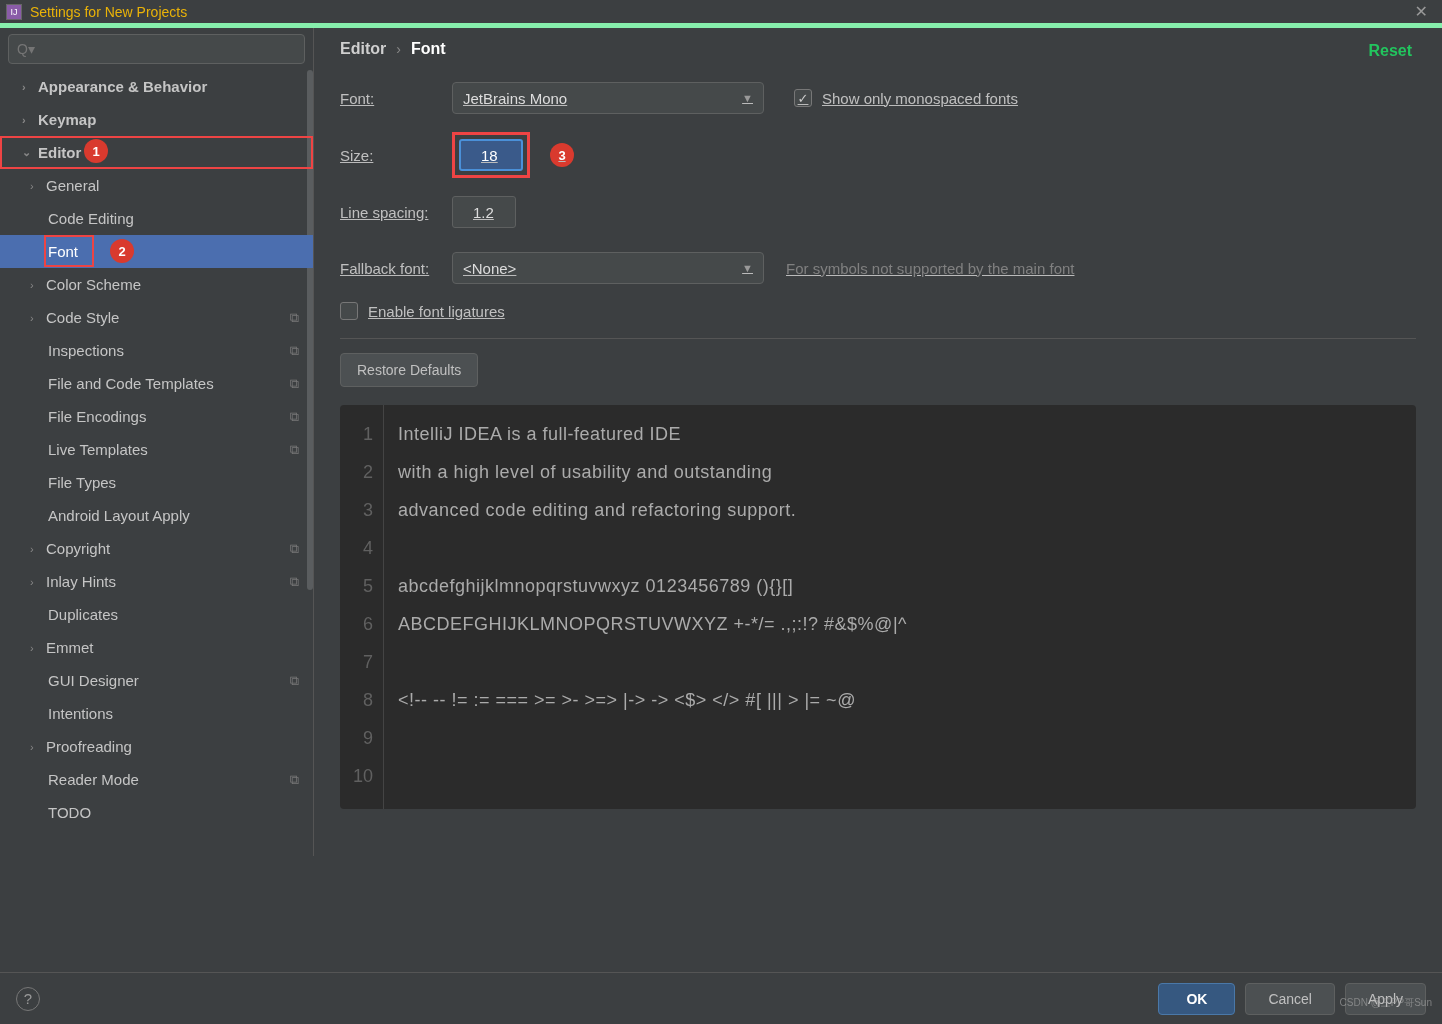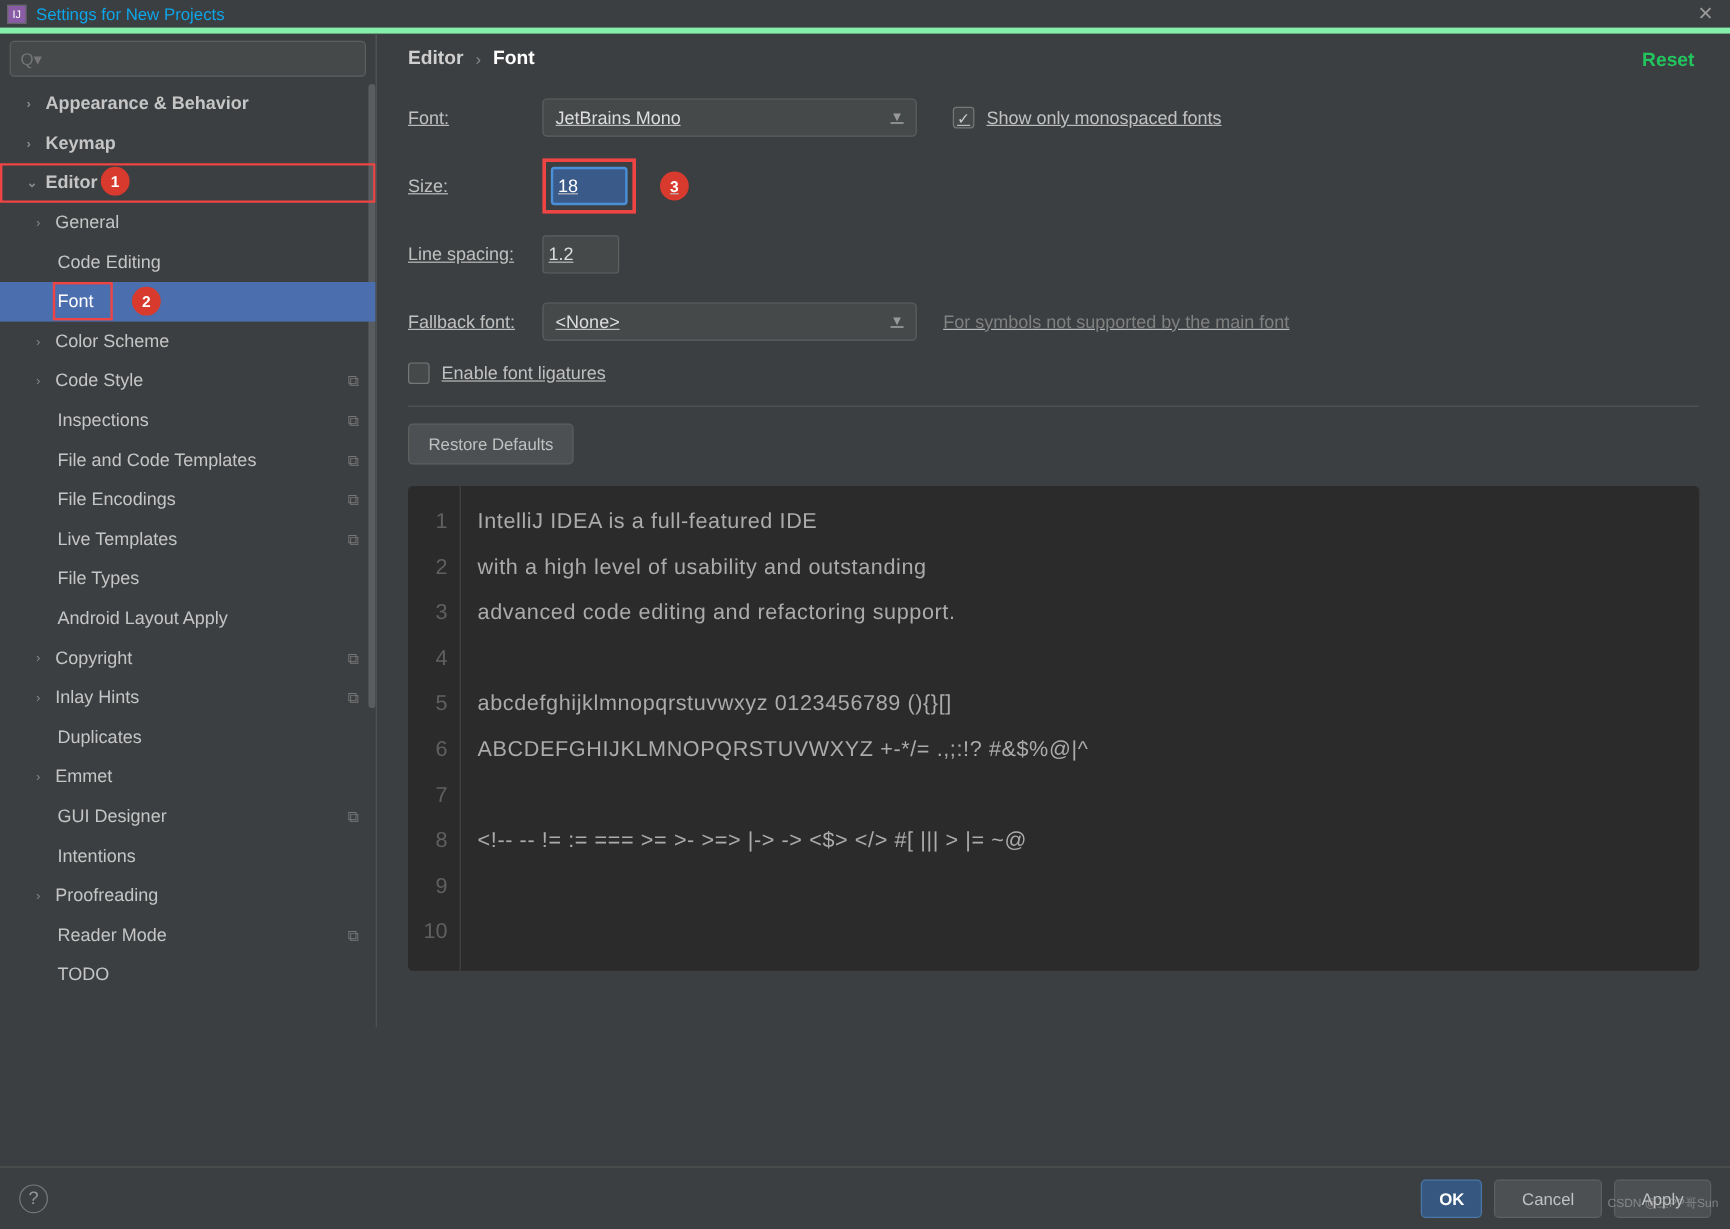--- a/index.html
+++ b/index.html
@@ -1,20 +1,20 @@
 <!DOCTYPE html>
 <html><head>
   <meta charset="utf-8">
   <style>
     * { margin: 0; padding: 0; box-sizing: border-box; font-family: "Segoe UI", Arial, sans-serif; }
     body { background: #3c3f41; color: #bbbbbb; width: 1442px; height: 1024px; overflow: hidden; position: relative; }
     
     .titlebar { height: 28px; display: flex; align-items: center; padding-left: 6px; border-bottom: 5px solid #86efac; }
     .titlebar .app-icon { width: 16px; height: 16px; background: #8a5ca8; margin-right: 8px; display: inline-flex; align-items: center; justify-content: center; font-size: 9px; color: #fff; border: 1px solid #666; }
-    .titlebar .title { color: #0ea5e9; font-size: 14px; }
+    .titlebar .title { color: #eab308; font-size: 14px; }
     .titlebar .close-icon { margin-left: auto; margin-right: 14px; color: #999; font-size: 16px; cursor: pointer; }
     
     .main-layout { display: flex; height: 828px; }
     
     .sidebar { width: 314px; border-right: 1px solid #555; display: flex; flex-direction: column; }
     .search-wrap { padding: 6px 8px; }
     .search-input { width: 100%; height: 30px; background: #45494a; border: 1px solid #5e6060; border-radius: 4px; color: #888; padding: 0 8px; font-size: 14px; }
     .tree { flex: 1; overflow: hidden; position: relative; }
     .tree-scroll { position: absolute; right: 0; top: 0; width: 8px; height: 100%; background: #3c3f41; }
     .tree-scroll-thumb { position: absolute; right: 0; top: 0; width: 6px; height: 520px; background: #5a5d5f; border-radius: 3px; }
@@ -32,42 +32,42 @@
     .breadcrumb { display: flex; align-items: center; gap: 10px; margin-bottom: 24px; }
     .breadcrumb .crumb { color: #cfcfcf; font-size: 16px; font-weight: 600; }
     .breadcrumb .sep { color: #888; font-size: 14px; }
     .breadcrumb .crumb.active { color: #fff; }
     .reset-link { position: absolute; right: 30px; top: 14px; color: #22c55e; font-size: 16px; font-weight: 700; cursor: pointer; }
     
     .form-row { display: flex; align-items: center; margin-bottom: 18px; text-decoration: underline; }
     .form-label { width: 112px; color: #c0c0c0; font-size: 15px; }
     .combo { width: 312px; height: 32px; background: #45494a; border: 1px solid #5e6060; border-radius: 4px; display: flex; align-items: center; padding: 0 10px; color: #ddd; font-size: 15px; }
     .combo .arrow { margin-left: auto; color: #999; font-size: 11px; }
-    .num-input { width: 64px; height: 32px; background: #45494a; border: 1px solid #5e6060; border-radius: 3px; color: #ddd; padding: 0 4px; font-size: 15px; }
+    .num-input { width: 64px; height: 32px; background: #45494a; border: 1px solid #5e6060; border-radius: 3px; color: #ddd; padding: 0 20px; font-size: 15px; }
     .num-input.focus { border: 2px solid #4a90d9; background: #3a5a8a; color: #fff; }
     .anno-box-size { border: 3px solid #e44; display: inline-flex; align-items: center; padding: 4px; position: relative; }
     
     .checkbox-wrap { display: flex; align-items: center; gap: 10px; color: #c0c0c0; font-size: 15px; }
     .checkbox { width: 18px; height: 18px; border: 1px solid #777; border-radius: 3px; background: #45494a; display: inline-flex; align-items: center; justify-content: center; color: #ccc; font-size: 13px; }
     .hint-text { color: #808080; font-size: 15px; margin-left: 22px; }
     
     .divider { border-top: 1px solid #555; margin: 12px 0 14px 0; }
     .restore-btn { background: #4c5052; border: 1px solid #5e6060; border-radius: 4px; padding: 8px 16px; color: #c0c0c0; font-size: 14px; cursor: pointer; }
     
     .preview { margin-top: 18px; background: #2b2b2b; border-radius: 4px; height: 404px; display: flex; font-family: "Consolas", "Courier New", monospace; font-size: 18px; }
     .gutter { width: 44px; padding-top: 10px; text-align: right; color: #606060; border-right: 1px solid #444; }
     .gutter div { height: 38px; line-height: 38px; padding-right: 10px; }
     .code { padding: 10px 0 0 14px; color: #ababab; }
     .code div { height: 38px; line-height: 38px; white-space: pre; letter-spacing: 0.5px; }
     
     .footer { position: absolute; bottom: 0; left: 0; right: 0; height: 52px; border-top: 1px solid #555; display: flex; align-items: center; padding: 0 16px; background: #3c3f41; }
     .help-icon { width: 24px; height: 24px; border: 1px solid #777; border-radius: 50%; display: flex; align-items: center; justify-content: center; color: #999; font-size: 15px; cursor: pointer; }
     .footer-buttons { margin-left: auto; display: flex; gap: 10px; }
     .btn { height: 32px; padding: 0 22px; border-radius: 4px; border: 1px solid #5e6060; background: #4c5052; color: #c0c0c0; font-size: 14px; cursor: pointer; }
-    .btn.primary { background: #365880; border-color: #4a78a8; color: #fff; padding: 0 14px; font-weight: 600; }
+    .btn.primary { background: #365880; border-color: #4a78a8; color: #fff; padding: 0 27px; font-weight: 600; }
     
     .watermark { position: absolute; bottom: 14px; right: 10px; color: #aaa; font-size: 10px; opacity: 0.6; }
   </style>
 </head>
 <body>
 
 <div class="titlebar">
   <span class="app-icon">IJ</span>
   <span class="title">Settings for New Projects</span>
   <span class="close-icon">✕</span>

